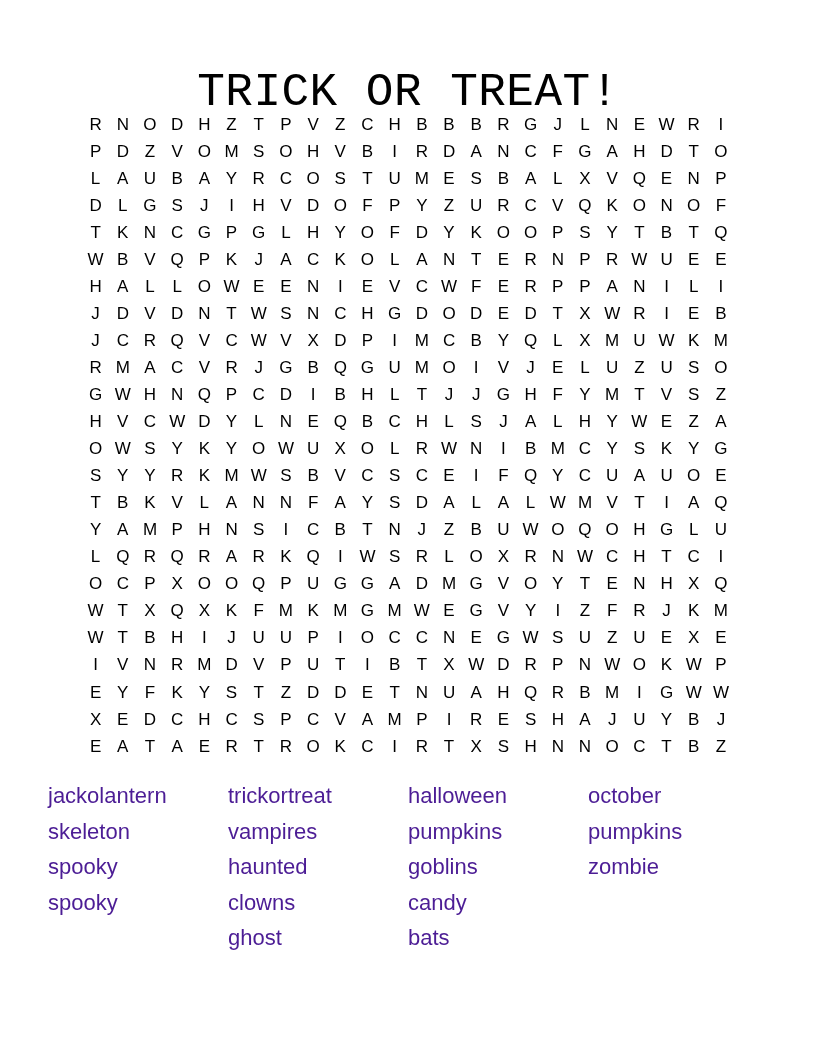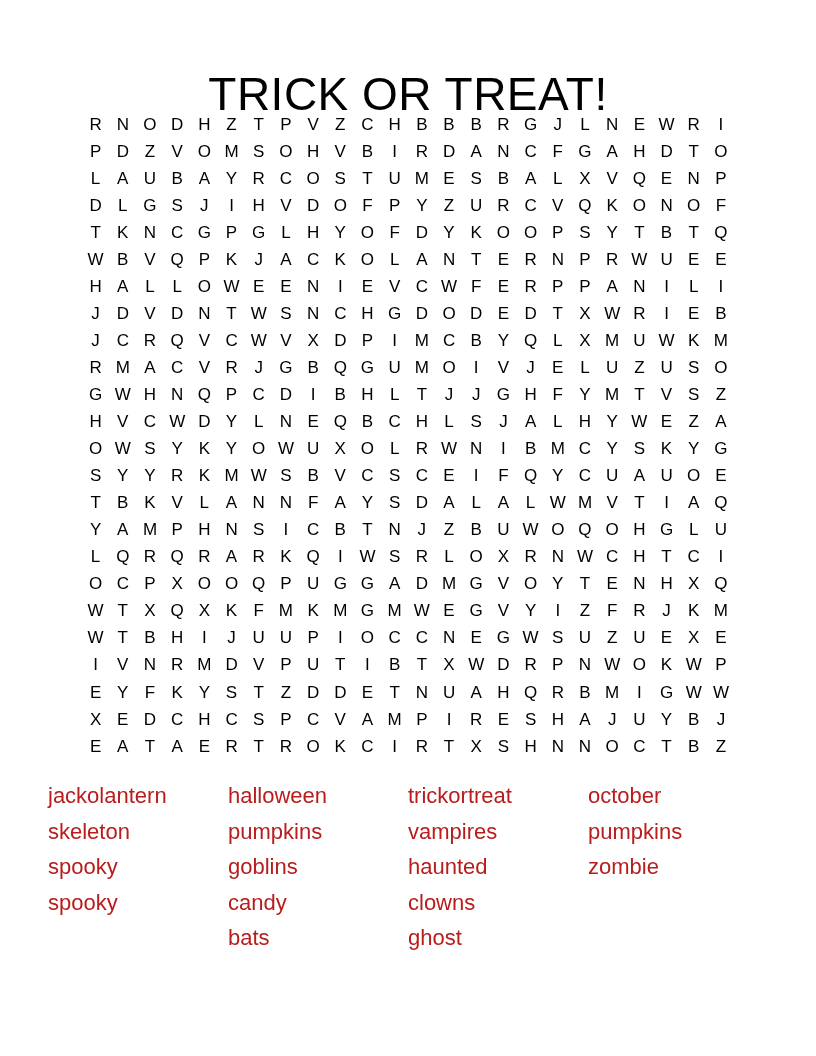--- a/index.html
+++ b/index.html
@@ -19,21 +19,21 @@
   .title {
     position: absolute;
     top: 36px;
     left: 0;
     width: 816px;
     text-align: center;
     font-size: 46px;
     font-weight: 500;
     letter-spacing: 0.5px;
     color: #000000;
-    font-family: Liberation Sans, sans-serif;
+    font-family: Liberation Mono, monospace;
   }
   .letter-grid {
     position: absolute;
     left: 82px;
     top: 111px;
   }
   .grid-row {
     display: flex;
     height: 27.05px;
   }
@@ -52,21 +52,21 @@
     left: 48px;
     top: 778px;
     display: flex;
   }
   .word-column {
     width: 180px;
   }
   .word-item {
     font-size: 22px;
     line-height: 35.6px;
-    color: #b91c1c;
+    color: #4c1d95;
     white-space: nowrap;
   }
 </style>
 </head>
 <body>
 
 <div class="page">
   <h1 class="title">TRICK OR TREAT!</h1>
   <div class="letter-grid">
       <div class="grid-row">
@@ -695,32 +695,32 @@
       </div>
     </div>
   <div class="word-list">
       <div class="word-column">
         <div class="word-item">jackolantern</div>
         <div class="word-item">skeleton</div>
         <div class="word-item">spooky</div>
         <div class="word-item">spooky</div>
       </div>
       <div class="word-column">
+        <div class="word-item">trickortreat</div>
+        <div class="word-item">vampires</div>
+        <div class="word-item">haunted</div>
+        <div class="word-item">clowns</div>
+        <div class="word-item">ghost</div>
+      </div>
+      <div class="word-column">
         <div class="word-item">halloween</div>
         <div class="word-item">pumpkins</div>
         <div class="word-item">goblins</div>
         <div class="word-item">candy</div>
         <div class="word-item">bats</div>
       </div>
       <div class="word-column">
-        <div class="word-item">trickortreat</div>
-        <div class="word-item">vampires</div>
-        <div class="word-item">haunted</div>
-        <div class="word-item">clowns</div>
-        <div class="word-item">ghost</div>
-      </div>
-      <div class="word-column">
         <div class="word-item">october</div>
         <div class="word-item">pumpkins</div>
         <div class="word-item">zombie</div>
       </div>
     </div>
 </div>
 
 </body></html>

